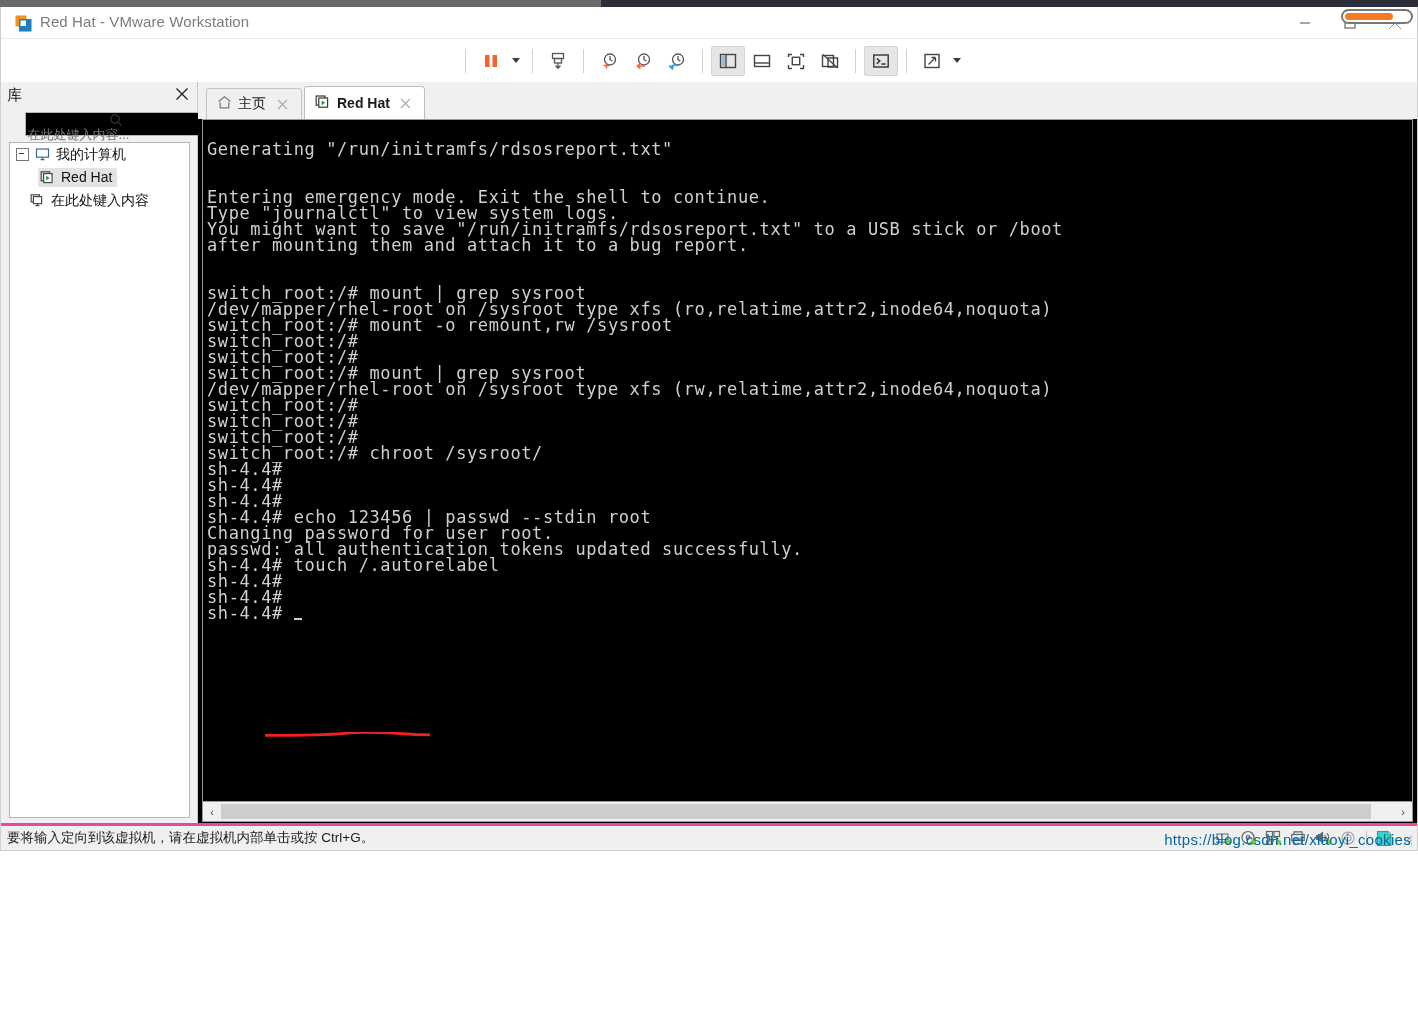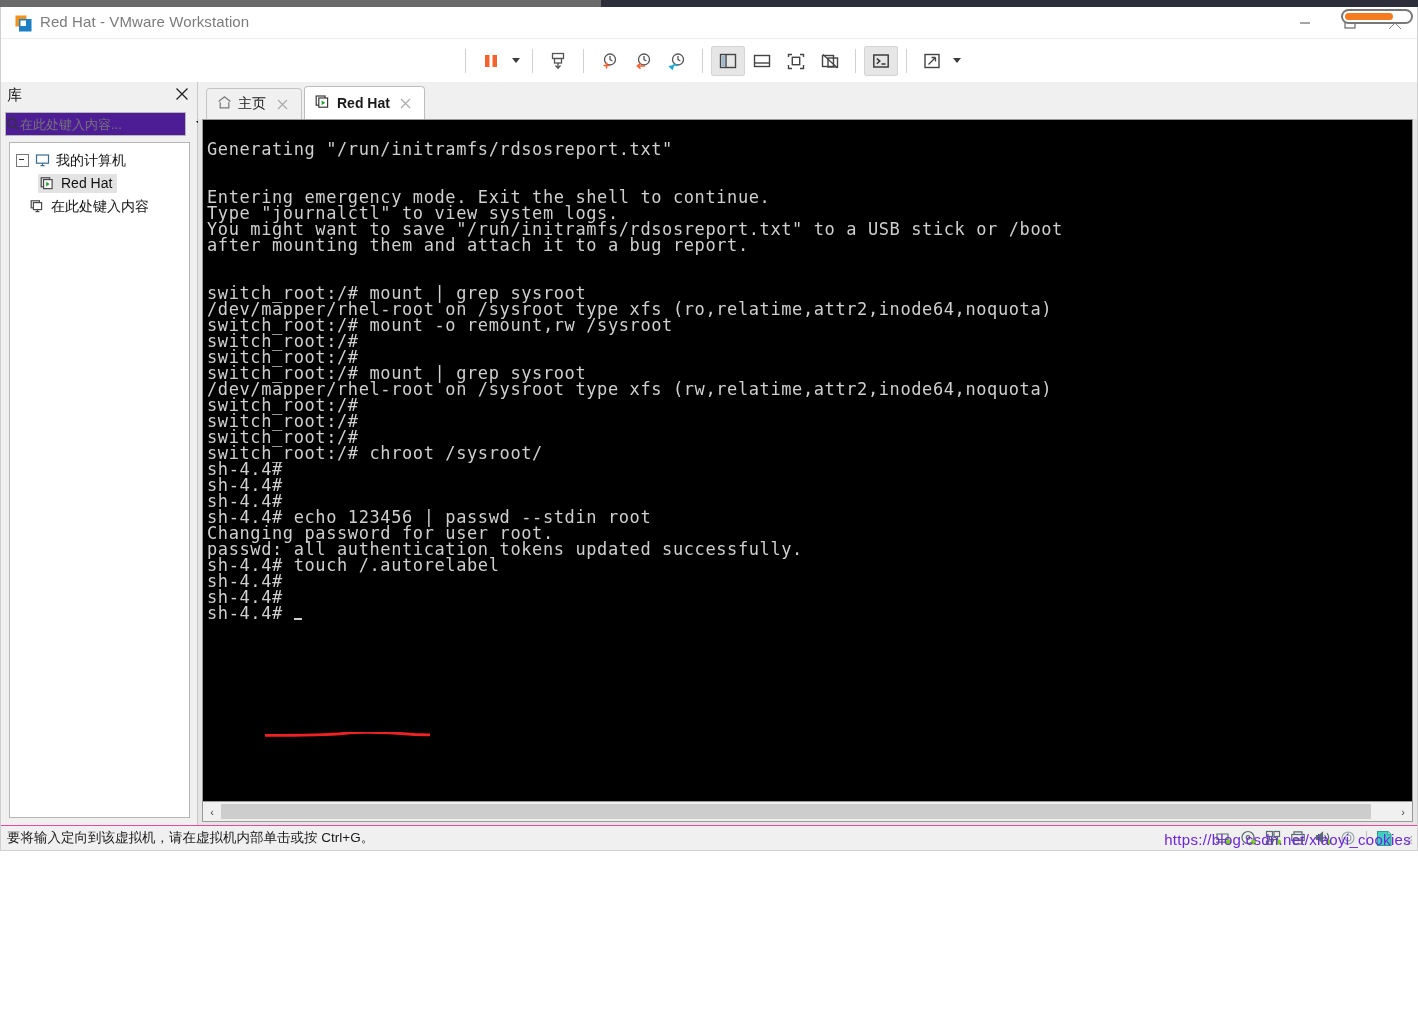--- a/index.html
+++ b/index.html
@@ -50,41 +50,41 @@
 
   
   .content{position:absolute;left:0;top:75px;right:0;bottom:24px;}
 
   
   .sidebar{position:absolute;left:0;top:0;width:197px;bottom:0;background:#f0f0f0;
            border-right:1px solid #c8c8c8;box-sizing:border-box;}
   .lib-head{position:relative;height:28px;}
   .lib-title{position:absolute;left:6px;top:4px;font-size:15px;color:#1a1a1a;}
   .lib-close{position:absolute;right:7px;top:4px;width:16px;height:16px;cursor:default;}
-  .search-wrap{position:absolute;left:4px;top:30px;width:181px;height:24px;background:#4c1d95;
-               border:1px solid #b6b6b6;box-sizing:border-box;display:flex;align-items:center;}
+  .search-wrap{position:absolute;left:24px;top:30px;width:181px;height:24px;background:#000000;
+               border:1px solid #b6b6b6;box-sizing:border-box;display:flex;align-items:center;flex-direction:column;}
   .search-icon{width:24px;display:flex;align-items:center;justify-content:center;}
   .search-input{flex:1;border:none;outline:none;font-family:inherit;font-size:13px;color:#9b9b9b;background:transparent;padding:0;}
   .search-caret{width:22px;display:flex;align-items:center;justify-content:center;cursor:default;}
   .search-caret::after{content:"";border-left:5px solid transparent;border-right:5px solid transparent;border-top:6px solid #1a1a1a;}
 
   .tree{position:absolute;left:8px;top:60px;width:181px;bottom:8px;background:#fff;border:1px solid #b6b6b6;
-        box-sizing:border-box;padding-top:6px;overflow:hidden;}
+        box-sizing:border-box;overflow:hidden;}
   .tnode{display:flex;align-items:center;height:23px;font-size:14px;color:#111;cursor:default;white-space:nowrap;}
   .tnode.lvl1{padding-left:6px;}
   .tnode.lvl2{padding-left:28px;}
   .tnode.lvl2b{padding-left:20px;}
   .expander{width:11px;height:11px;border:1px solid #767676;margin-right:6px;position:relative;
             background:#fff;flex:none;cursor:default;}
   .expander::before{content:"";position:absolute;left:2px;top:4px;width:5px;height:1px;background:#333;}
   .tnode .ic{margin-right:6px;display:flex;align-items:center;flex:none;}
   .tnode .sel-bg{background:#e3e3e3;padding:1px 5px 2px 2px;border-radius:1px;}
 
   
-  .rightpane{position:absolute;left:197px;top:0;right:0;bottom:0;background:#e5e5e5;}
+  .rightpane{position:absolute;left:197px;top:0;right:0;bottom:0;background:#000000;}
   .tabbar{position:relative;height:37px;background:#f0f0f0;}
   .tab{position:absolute;top:6px;height:31px;background:#f0f0f0;border:1px solid #c4c4c4;border-bottom:none;
        border-radius:4px 4px 0 0;display:flex;align-items:center;padding:0 6px 0 10px;cursor:default;box-sizing:border-box;}
   .tab.active{background:#ffffff;border-color:#bdbdbd;top:4px;height:33px;}
   .tab .tlabel{font-size:14px;color:#1a1a1a;margin:0 8px 0 6px;white-space:nowrap;}
   .tab.active .tlabel{font-weight:bold;}
   .tab .tclose{width:16px;height:16px;display:flex;align-items:center;justify-content:center;cursor:default;}
 
   .vmwrap{position:absolute;left:4px;top:37px;right:4px;bottom:4px;border:1px solid #9a9a9a;box-sizing:border-box;background:#000;}
   .vmscreen{position:absolute;left:0;top:0;right:0;bottom:19px;background:#000;overflow:hidden;}
@@ -95,28 +95,28 @@
   .cursor{display:inline-block;width:8px;height:2px;background:#cfcfcf;vertical-align:baseline;position:relative;top:1px;}
   .annot{position:absolute;left:62px;top:612px;width:165px;height:5px;}
 
   
   .hscroll{position:absolute;left:0;right:0;bottom:0;height:19px;background:#f0f0f0;border-top:1px solid #9a9a9a;display:flex;align-items:center;}
   .hs-arrow{width:18px;height:17px;display:flex;align-items:center;justify-content:center;font-size:11px;color:#4a4a4a;cursor:default;background:#f0f0f0;}
   .hs-track{flex:1;height:17px;background:#f0f0f0;position:relative;}
   .hs-thumb{position:absolute;left:0;top:1px;height:15px;width:98%;background:#cdcdcd;}
 
   
-  .statusbar{position:absolute;left:0;right:0;bottom:0;height:24px;background:#f0f0f0;border-top:1px solid #ec4899;}
+  .statusbar{position:absolute;left:0;right:0;bottom:0;height:24px;background:#f0f0f0;border-top:3px solid #ec4899;}
   .status-text{position:absolute;left:6px;top:3px;font-size:13.5px;color:#1a1a1a;white-space:nowrap;}
   .status-icons{position:absolute;right:4px;top:0;height:24px;display:flex;align-items:center;gap:3px;}
   .sicon{width:22px;height:20px;display:flex;align-items:center;justify-content:center;cursor:default;}
   .sisep{width:1px;height:14px;background:#c0c0c0;margin:0 3px;}
   .grip{width:13px;height:13px;position:relative;margin-left:2px;}
 
-  .watermark{position:absolute;right:6px;bottom:2px;font-size:15px;color:#6d28d9;letter-spacing:.3px;
+  .watermark{position:absolute;right:6px;bottom:2px;font-size:15px;color:#0369a1;letter-spacing:.3px;
              white-space:nowrap;pointer-events:none;margin-top:16px;}
 </style>
 </head>
 <body>
 
 <div class="app">
 
   <div class="top-strip">
     <div class="left-half"></div>
   </div>

